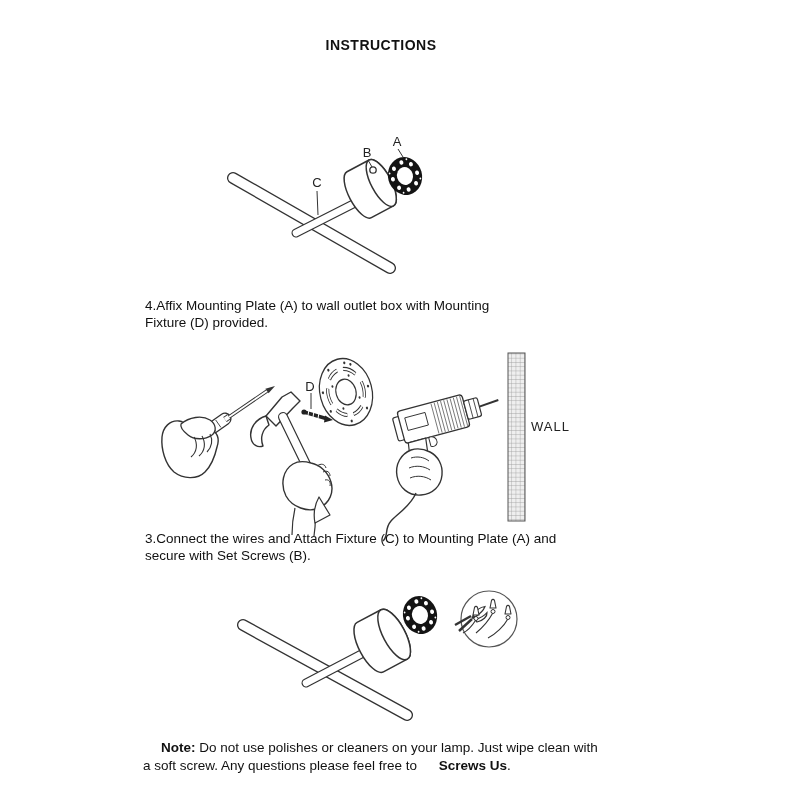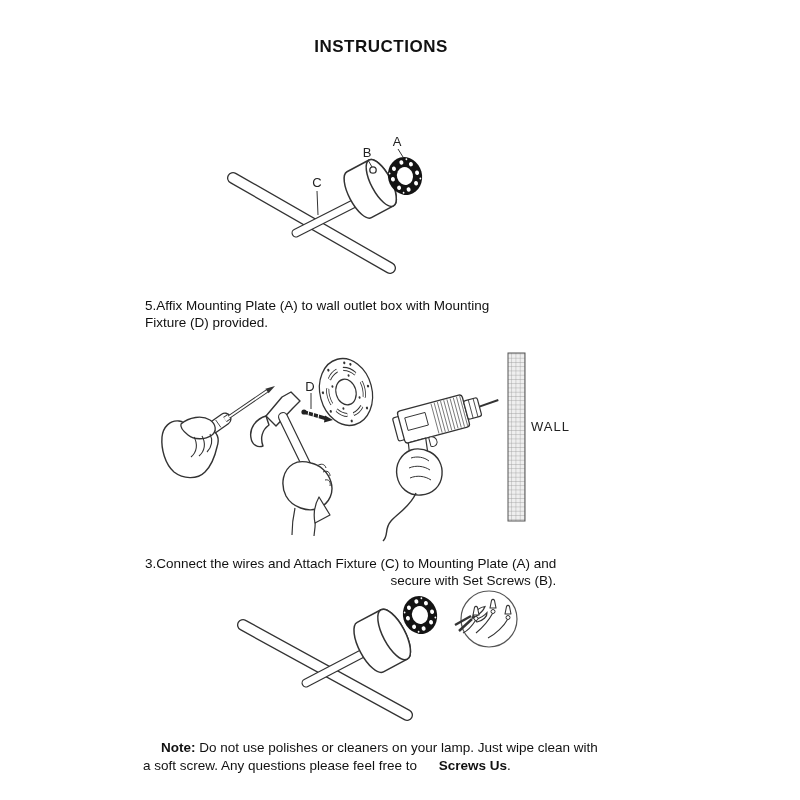--- a/index.html
+++ b/index.html
@@ -1,19 +1,19 @@
 <!DOCTYPE html>
 <html><head>
 <meta charset="utf-8">
 <style>
   html,body{margin:0;padding:0;background:#fff;}
   .page{position:relative;width:800px;height:800px;background:#ffffff;overflow:hidden;
         font-family:"Liberation Sans",sans-serif;color:#111;}
   .title{position:absolute;top:37px;left:0;width:762px;margin:0;text-align:center;
-         font-size:17px;font-weight:bold;letter-spacing:.5px;color:#111;}
+         font-size:14px;font-weight:bold;letter-spacing:.5px;color:#111;}
   .step-text{position:absolute;left:145px;font-size:13.5px;line-height:17px;color:#111;}
   .diag{position:absolute;}
   .note{position:absolute;left:143px;top:739px;font-size:13.5px;line-height:17.5px;color:#111;}
   .b{font-weight:bold;padding-left:18px;}
   svg text{font-family:"Liberation Sans",sans-serif;fill:#222;font-size:13px;}
   svg{overflow:visible;}
 </style>
 </head>
 <body>
 
@@ -60,21 +60,21 @@
       <line x1="183" y1="24" x2="188" y2="32"></line>
       <line x1="153" y1="35" x2="157" y2="42"></line>
       <line x1="102" y1="66" x2="103" y2="90"></line>
     </g>
     <text x="182" y="21" text-anchor="middle">A</text>
     <text x="152" y="32" text-anchor="middle">B</text>
     <text x="102" y="62" text-anchor="middle">C</text>
   </svg>
 
   <div class="step-text" style="top:297px;">
-    <div>5.Affix Mounting Plate (A) to wall outlet box with Mounting</div>
+    <div>4.Affix Mounting Plate (A) to wall outlet box with Mounting</div>
     <div>Fixture (D) provided.</div>
   </div>
 
   <svg class="diag" style="left:150px;top:345px;" width="430" height="200" viewBox="0 0 430 200">
     <defs>
       <pattern id="wallpat" width="4.25" height="4.25" patternUnits="userSpaceOnUse">
         <rect width="4.25" height="4.25" fill="#efefef"></rect>
         <path d="M 4.25,0 L 0,0 L 0,4.25" fill="none" stroke="#999" stroke-width="0.8"></path>
       </pattern>
     </defs>
@@ -167,21 +167,21 @@
         <line x1="332" y1="74.5" x2="352" y2="73" stroke-width="2"></line>
         <path d="M 254,91 L 249,124 C 248,129 252,132 257,132 L 267,132 L 272,91 Z" fill="#fff" stroke-width="1.2"></path>
         <path d="M 276,91 C 280,91 283,94 282,98 C 281,101 277,102 275,100 L 275,92 Z" fill="#fff" stroke-width="1"></path>
       </g>
       <path d="M 261,105 C 251,109 245,119 247,131 C 249,143 259,151 271,150 C 283,149 291,141 292,130 C 293,120 288,111 280,107 C 274,104 267,103 261,105 Z" fill="#fff" stroke-width="1.4"></path>
       <path d="M 261,113 C 267,111 274,112 279,116 M 259,123 C 266,120 274,121 280,125 M 260,133 C 267,130 275,131 281,135" stroke-width="1"></path>
       <path d="M 266,148 C 260,162 248,168 241,176 C 234,184 239,190 233,196" stroke-width="1.4"></path>
     </g>
   </svg>
 
-  <div class="step-text" style="top:555px;text-align:right;">
+  <div class="step-text" style="top:530px;">
     <div>3.Connect the wires and Attach Fixture (C) to Mounting Plate (A) and</div>
     <div>secure with Set Screws (B).</div>
   </div>
 
   <svg class="diag" style="left:230px;top:586px;" width="300" height="142" viewBox="0 0 300 142">
     <g>
       <line x1="13" y1="39" x2="177" y2="129" stroke="#333" stroke-width="12" stroke-linecap="round"></line>
       <line x1="13" y1="39" x2="177" y2="129" stroke="#fff" stroke-width="9.4" stroke-linecap="round"></line>
     </g>
     <g>

